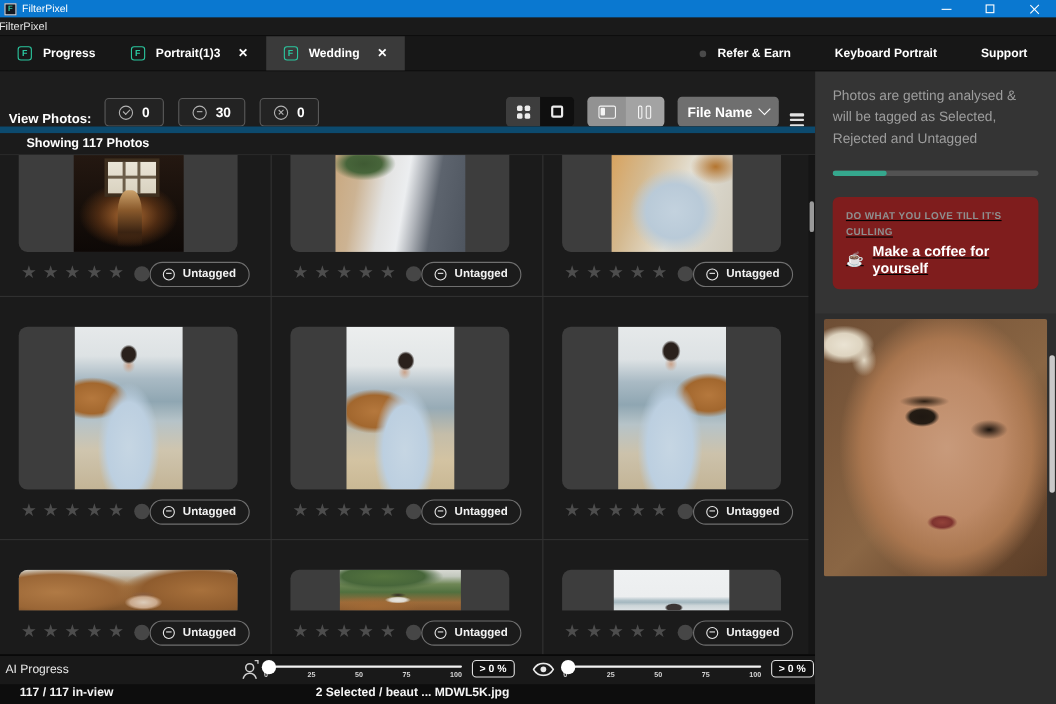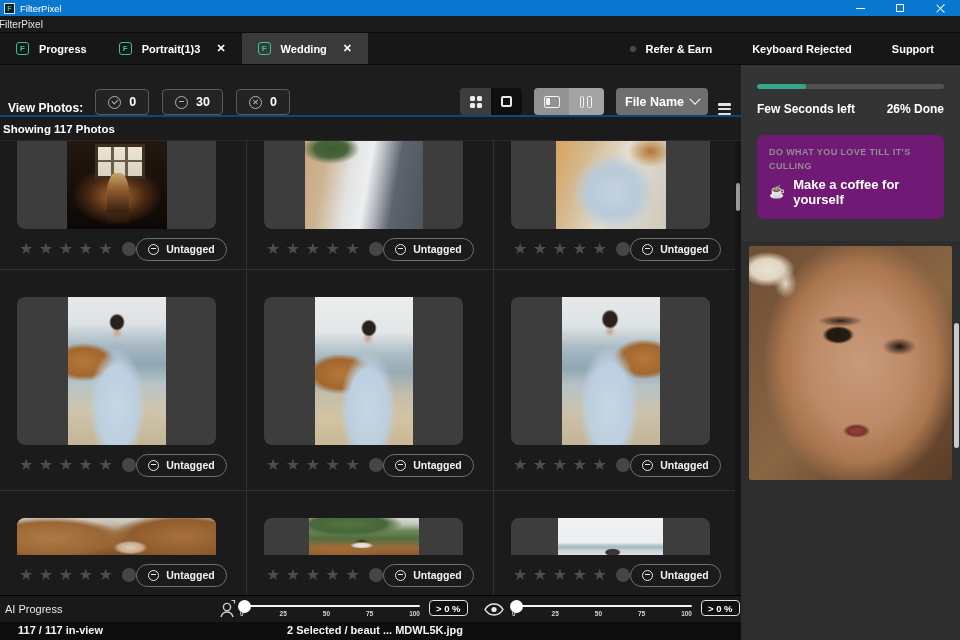--- a/index.html
+++ b/index.html
@@ -69,22 +69,22 @@
 
   .apply-btn { display:flex; align-items:center; gap:9px; background:#6f6f6f; border:none; border-radius:4px; height:27px;
                padding:0 15px; margin-left:16px; color:#fff; font-weight:bold; font-size:12.5px; font-family:inherit; cursor:pointer; flex:none; }
   .sort-select { display:flex; align-items:center; justify-content:space-between; background:#6f6f6f; border-radius:4px; height:27px;
                  width:92px; padding:0 9px; margin-left:12px; color:#fff; font-weight:bold; font-size:12.5px; cursor:pointer; flex:none; }
   .chev-down { width:8px; height:8px; border-right:1.6px solid #fff; border-bottom:1.6px solid #fff; transform:rotate(45deg) translate(-2px,-2px); }
   .hamburger { margin-left:10px; margin-right:4px; display:flex; flex-direction:column; gap:2.5px; cursor:pointer; flex:none; }
   .hamburger i { width:13px; height:2.2px; background:#e2e2e2; border-radius:1px; }
 
   
-  .showing-row { height:25px; background:#1b1b1b; border-top:2px solid #0c4a6e; display:flex; align-items:center;
-                 padding-left:3px; color:#fff; font-size:11.5px; font-weight:bold; flex:none; }
+  .showing-row { height:25px; background:#1b1b1b; border-top:6px solid #0c4a6e; display:flex; align-items:center;
+                 padding-left:24px; color:#fff; font-size:11.5px; font-weight:bold; flex:none; }
 
   
   .grid-area { position:relative; height:455px; background:#1b1b1b; border-top:1px solid #282828; overflow:hidden; flex:none; }
   .vline { position:absolute; top:0; bottom:0; width:1px; background:#323232; }
   .grid-row { display:flex; overflow:hidden; }
   .grid-row.r1 { height:129px; border-bottom:1px solid #303030; }
   .grid-row.r2 { height:221px; border-bottom:1px solid #303030; padding-top:27px; }
   .grid-row.r3 { height:104px; padding-top:27px; }
   .cell { width:247px; flex:none; display:flex; flex-direction:column; }
   .cell-bg { margin:0 31px 0 17px; background:#3d3d3d; border-radius:8px; display:flex; justify-content:center; overflow:hidden; }
@@ -182,21 +182,21 @@
   .sb-inview { left:18px; }
   .sb-selection { left:287px; }
 
   
   .culling { padding:0 16px; flex:none; }
   .cull-head { display:flex; align-items:center; gap:10px; margin-top:26px; color:#fff; font-size:13.5px; font-weight:bold; }
   .cull-desc { margin-top:13px; color:#9d9d9d; font-size:12.5px; line-height:1.55; }
   .pbar { margin-top:19px; height:5px; background:#525252; border-radius:3px; overflow:hidden; }
   .pfill { height:100%; background:#35a78d; border-radius:3px; width:26%; }
   .plabels { display:flex; justify-content:space-between; margin-top:13px; color:#fff; font-size:12px; font-weight:bold; }
-  .tip { margin-top:19px; background:#701a75; border-radius:6px; padding:10px 12px 12px; }
+  .tip { margin-top:19px; background:#7f1d1d; border-radius:6px; padding:10px 12px 12px;text-decoration:underline; }
   .tip-title { color:#8f8f8f; font-size:9px; font-weight:bold; letter-spacing:.4px; line-height:1.6; }
   .tip-line { margin-top:3px; display:flex; align-items:center; gap:8px; color:#fff; font-size:13px; font-weight:bold; }
   .coffee-ic { color:#d8b08c; font-size:13px; line-height:1; }
   .preview-zone { margin-top:22px; background:#2d2d2d; flex:1; padding:5px 8px 0; overflow:hidden; }
   .face-preview { height:234px; border-radius:2px; background:
     radial-gradient(20% 11% at 9% 10%, #eae3d3 0%, #ded4c0 40%, rgba(0,0,0,0) 68%),
     radial-gradient(8% 9% at 18% 16%, #e2d8c4 0%, rgba(0,0,0,0) 70%),
     radial-gradient(10% 5% at 44% 38%, #1f1812 0%, #241c14 55%, rgba(0,0,0,0) 78%),
     radial-gradient(11% 5% at 74% 43%, #1c140e 0%, rgba(0,0,0,0) 76%),
     radial-gradient(14% 3% at 45% 32%, #2e2014 0%, rgba(0,0,0,0) 80%),
@@ -244,21 +244,21 @@
     <span class="tab-close">✕</span>
   </div>
   <div class="tab active">
     <span class="logo-badge">F</span>
     <span>Wedding</span>
     <span class="tab-close">✕</span>
   </div>
   <div class="nav-links">
     <span class="nav-dot"></span>
     <span class="nav-link">Refer &amp; Earn</span>
-    <span class="nav-link">Keyboard Rejected</span>
+    <span class="nav-link">Keyboard Portrait</span>
     <span class="nav-link">Support</span>
   </div>
 </div>
 
 <div class="main-row">
   <div class="content">
 
     <div class="toolbar">
       <span class="vp-label">View Photos:</span>
       <div class="count-btn">
@@ -556,27 +556,24 @@
     </div>
 
     <div class="statusbar">
       <span class="sb-inview">117 / 117 in-view</span>
       <span class="sb-selection">2 Selected / beaut ... MDWL5K.jpg</span>
     </div>
   </div>
 
   <div class="sidebar">
     <div class="culling">
+      <div class="cull-desc">Photos are getting analysed &amp; will be tagged as Selected, Rejected and Untagged</div>
       <div class="pbar">
           <div class="pfill" style="width: 26%;"></div>
         </div>
-      <div class="plabels">
-        <span>Few Seconds left</span>
-        <span>26% Done</span>
-      </div>
       <div class="tip">
         <div class="tip-title">DO WHAT YOU LOVE TILL IT'S CULLING</div>
         <div class="tip-line">
           <span class="coffee-ic">☕</span>
           <span>Make a coffee for yourself</span>
         </div>
       </div>
     </div>
 
     <div class="preview-zone">

